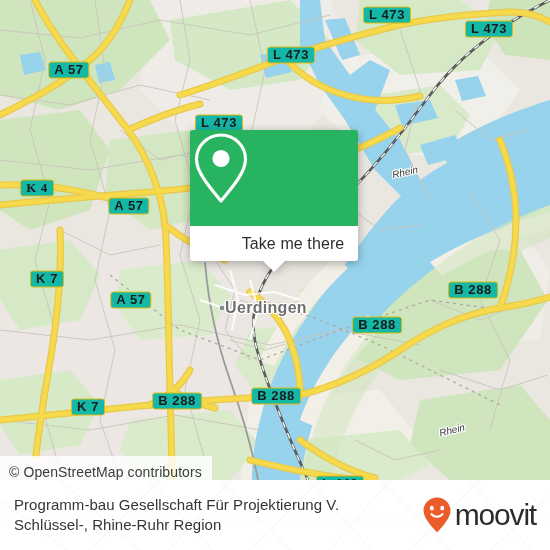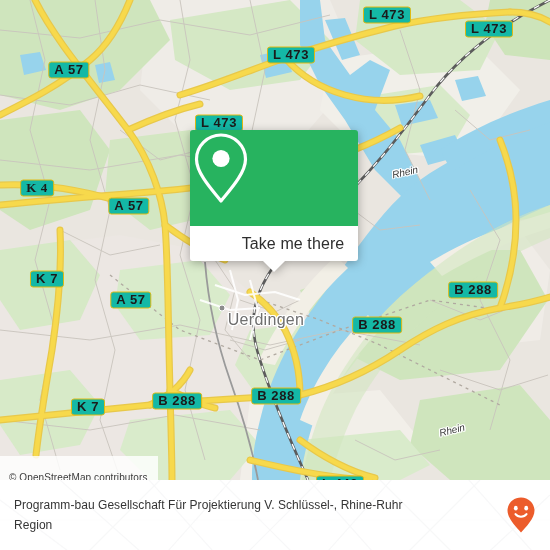--- a/index.html
+++ b/index.html
@@ -72,23 +72,23 @@
     transform-origin: center center;
     font-family: "Liberation Sans", sans-serif;
   }
 
   
   .attribution {
     position: absolute;
     left: 0; bottom: 0;
     height: 24px;
     padding: 16px 10px 0 9px;
-    display: flex; align-items: flex-start;
+    display: flex; align-items: flex-end;
     background: rgba(255,255,255,0.82);
-    font-size: 10px;
+    font-size: 14px;
     color: #3c3c3c;
     letter-spacing: .1px;
     font-family: "Liberation Sans", sans-serif;
   }
 
   
   .popup {
     position: absolute;
     left: 190px; top: 130px;
     width: 168px;
@@ -134,21 +134,21 @@
   }
   .footer-wm { position: absolute; left: 0; top: -480px; opacity: .11; }
   .footer-inner {
     position: relative;
     width: 550px; height: 70px;
     display: flex; align-items: center;
     justify-content: space-between;
     padding: 0 14px 0 14px;
   }
   .footer-title {
-    font-size: 12px;
+    font-size: 15px;
     line-height: 20px;
     color: #353535;
     max-width: 390px;
     letter-spacing: .05px;
     font-family: "Liberation Sans", sans-serif;
   }
   .brand { display: flex; align-items: center; gap: 3px; }
   .brand-word {
     font-size: 30px;
     color: #2b2b2b;
@@ -343,21 +343,21 @@
         <div class="shield" style="left: 473px; top: 290px;">B 288</div>
         <div class="shield" style="left: 291px; top: 55px;">L 473</div>
         <div class="shield" style="left: 219px; top: 123px;">L 473</div>
         <div class="shield" style="left: 387px; top: 15px;">L 473</div>
         <div class="shield" style="left: 489px; top: 29px;">L 473</div>
         <div class="shield" style="left: 340px; top: 484px;">L 443</div>
       </div>
 
     <div id="place-layer">
         <div class="place-dot" style="left: 222px; top: 308px;"></div>
-        <div class="place-label" style="left: 266px; top: 320px;">Uerdingen</div>
+        <div class="place-label" style="left: 266px; top: 308px; font-weight: bold;">Uerdingen</div>
       </div>
 
     <div id="river-layer">
         <div class="river-label" style="left: 405px; top: 172px; transform: translate(-50%, -50%) rotate(-12deg);">Rhein</div>
         <div class="river-label" style="left: 452px; top: 430px; transform: translate(-50%, -50%) rotate(-14deg);">Rhein</div>
       </div>
 
     <div class="popup">
       <div class="popup-body">
         <svg width="62" height="76" viewBox="0 0 62 76">
@@ -389,17 +389,18 @@
     <div class="footer-inner">
       <div class="footer-title">Programm-bau Gesellschaft Für Projektierung V. Schlüssel-, Rhine-Ruhr Region</div>
       <div class="brand">
         <svg width="30" height="38" viewBox="0 0 30 38">
           <path d="M15 1.5 C 7.3 1.5 1.5 7.4 1.5 14.6 C 1.5 22.5 10 31 15 36.5
                    C 20 31 28.5 22.5 28.5 14.6 C 28.5 7.4 22.7 1.5 15 1.5 Z" fill="#ec5c2b"></path>
           <ellipse cx="9.8" cy="12.2" rx="1.9" ry="2.4" fill="#ffffff"></ellipse>
           <ellipse cx="20.2" cy="12.2" rx="1.9" ry="2.4" fill="#ffffff"></ellipse>
           <path d="M9.5 18.2 C 12 21.6 18 21.6 20.5 18.2" stroke="#ffffff" stroke-width="2.1" fill="none" stroke-linecap="round"></path>
         </svg>
+        <span class="brand-word">moovit</span>
       </div>
     </div>
   </div>
 
 </div>
 
 </body></html>

